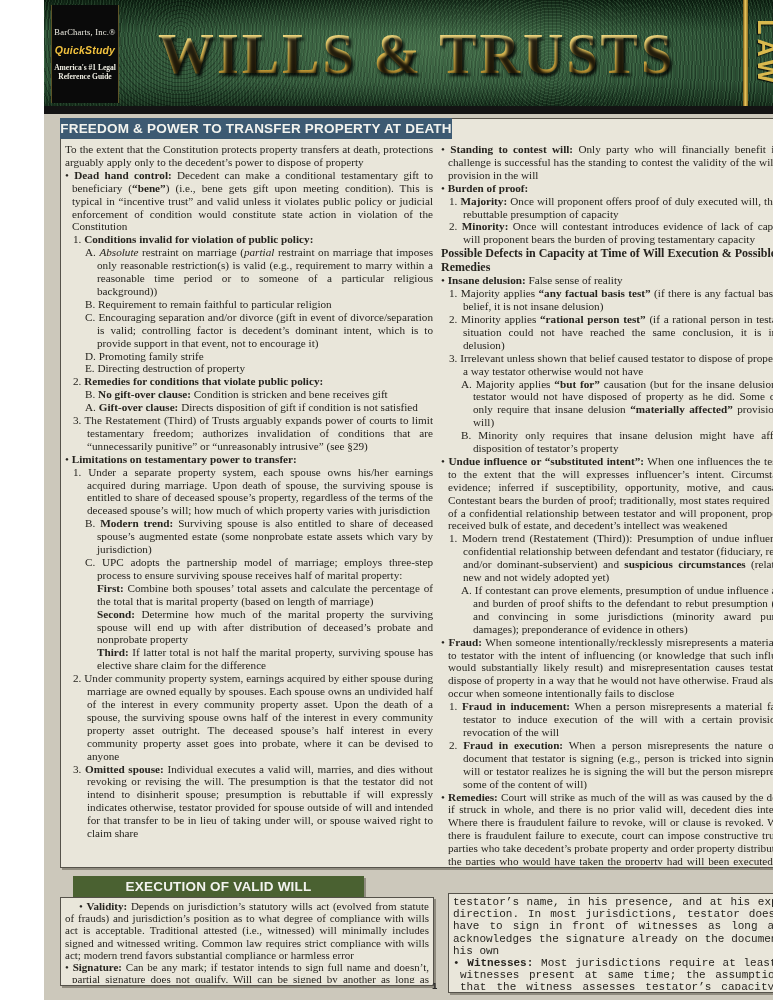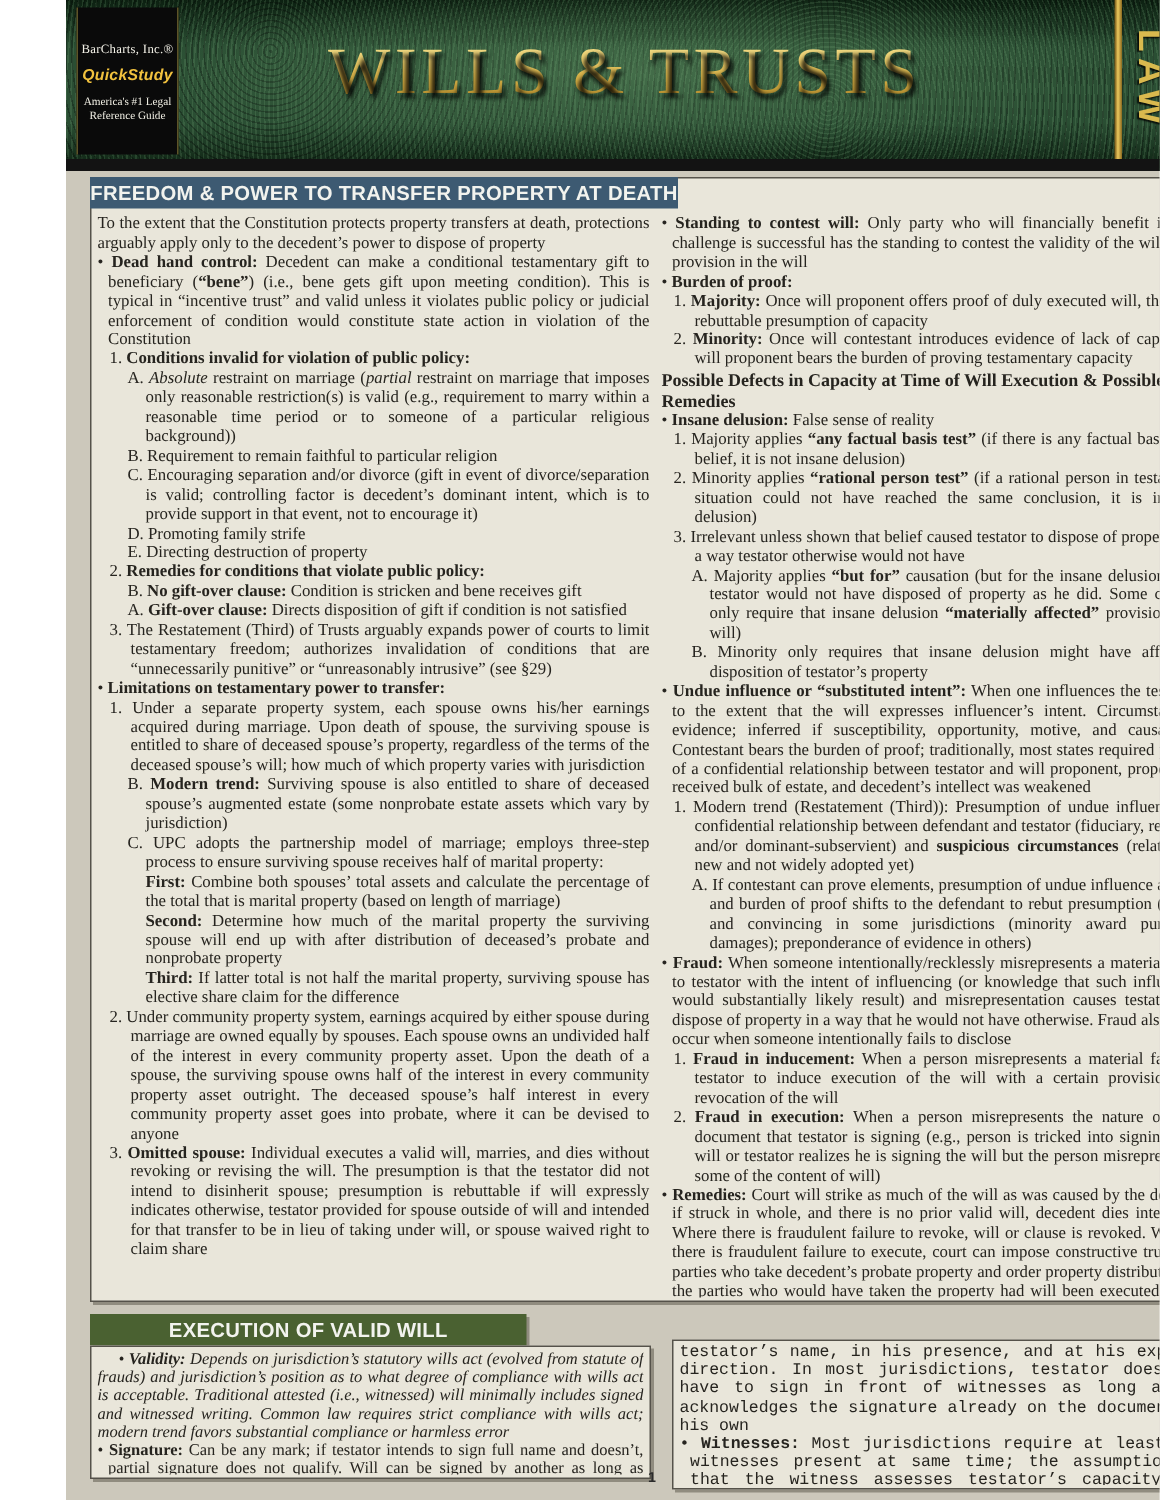--- a/index.html
+++ b/index.html
@@ -15,60 +15,60 @@
       linear-gradient(180deg,#0c2011 0%,#2a4e33 28%,#2a4e33 72%,#0c2011 100%);
     border-right:2px solid #101010;}
   .header-bottom-strip{position:absolute;left:0;bottom:0;width:100%;height:8px;background:#131313;}
   .brandbox{position:absolute;left:7px;top:5px;width:66px;height:98px;background:#0a0a0a;
     border-left:1px solid #5d5427;border-right:1px solid #5d5427;
     display:flex;flex-direction:column;align-items:center;justify-content:center;gap:7px;
     text-align:center;}
   .brand-line1{color:#f2f0e6;font-size:8.5px;letter-spacing:.2px;}
   .brand-qs{color:#f2c23e;font-family:"Liberation Sans",sans-serif;font-style:italic;font-weight:bold;
     font-size:10.5px;letter-spacing:.2px;text-align:center;}
-  .brand-sub{color:#efede2;font-size:7.5px;line-height:9px;font-weight:normal;}
+  .brand-sub{color:#efede2;font-size:7.5px;line-height:9px;font-weight:bold;}
   .main-title{position:absolute;left:84px;right:97px;top:26px;text-align:center;
-    font-size:44px;line-height:1;font-weight:normal;letter-spacing:3px;color:#dcb84e;
+    font-size:56px;line-height:1;font-weight:bold;letter-spacing:3px;color:#dcb84e;
     background:linear-gradient(180deg,#f6e08a 10%,#d9b44a 55%,#a87f24 100%);
     -webkit-background-clip:text;background-clip:text;-webkit-text-fill-color:transparent;
     text-shadow:2px 3px 3px rgba(0,0,0,.85);}
   .gline{position:absolute;top:0;height:106px;width:5px;
     background:linear-gradient(90deg,#6e4f12,#ecc95e 45%,#8a6a1f);}
   .gline.g1{left:699px;} .gline.g2{left:743px;}
   .law-spine{position:absolute;left:688px;top:38px;width:70px;height:30px;
     transform:rotate(90deg);transform-origin:center;
     font-family:"Liberation Sans",sans-serif;font-weight:bold;font-size:25px;line-height:30px;
     letter-spacing:4px;color:#d9b94e;text-align:center;text-shadow:1px 1px 1px rgba(0,0,0,.8);}
   
   .panel{position:absolute;background:#e9e6da;border:1px solid #55524a;
     box-shadow:2px 2px 0 rgba(70,66,56,.45);}
   .panel-top{left:16px;top:118px;width:739px;height:748px;}
   .panel-bl{left:16px;top:897px;width:372px;height:87px;}
   .panel-br{left:404px;top:893px;width:359px;height:98px;font-family:Liberation Mono, monospace;}
   .secbar{position:absolute;height:21px;color:#f2f3ee;
     font-family:"Liberation Sans",sans-serif;font-weight:bold;font-size:13.5px;line-height:21px;
     text-align:center;letter-spacing:.2px;}
   .secbar.blue{left:16px;top:118px;width:392px;background:#3d5a72;}
-  .secbar.green{left:16px;top:876px;width:291px;background:#4a6131;box-shadow:2px 2px 0 rgba(70,66,56,.45);}
+  .secbar.green{left:29px;top:876px;width:291px;background:#4a6131;box-shadow:2px 2px 0 rgba(70,66,56,.45);}
   
   .cols{position:absolute;left:4px;right:3px;top:24px;bottom:2px;display:flex;gap:8px;}
   .col{overflow:hidden;color:#26241f;font-size:11.2px;line-height:12.9px;text-align:justify;}
   .col.left{width:368px;flex:none;}
   .col.right{flex:1;}
   .col p{margin:0;}
   .panel-bl .inner,.panel-br .inner{position:absolute;inset:2px 4px;overflow:hidden;
     color:#26241f;font-size:11px;line-height:12.2px;text-align:justify;}
   .panel-bl .inner p,.panel-br .inner p{margin:0;}
   
   p.p{padding-left:0;}
   p.b1{padding-left:7px;text-indent:-7px;}
   p.n1{padding-left:22px;text-indent:-14px;}
   p.a1{padding-left:32px;text-indent:-12px;}
   p.c2{padding-left:32px;}
-  p.bv{text-indent:14px;font-style:italic;}
+  p.bv{text-indent:14px;}
   p.subhead{font-weight:bold;font-size:12px;line-height:14px;text-align:left;}
   
   .page-num{position:absolute;left:388px;top:980px;font-family:"Liberation Sans",sans-serif;
     font-weight:bold;font-size:9.5px;color:#2b2b2b;}
   .open-ind{position:absolute;width:150px;text-align:center;transform:rotate(90deg);
     transform-origin:center;font-family:"Liberation Sans",sans-serif;font-weight:bold;
     font-size:10px;letter-spacing:3px;color:#8d8d84;}
   .open-1{left:687px;top:505px;} .open-2{left:687px;top:925px;}
 </style>
 </head>

